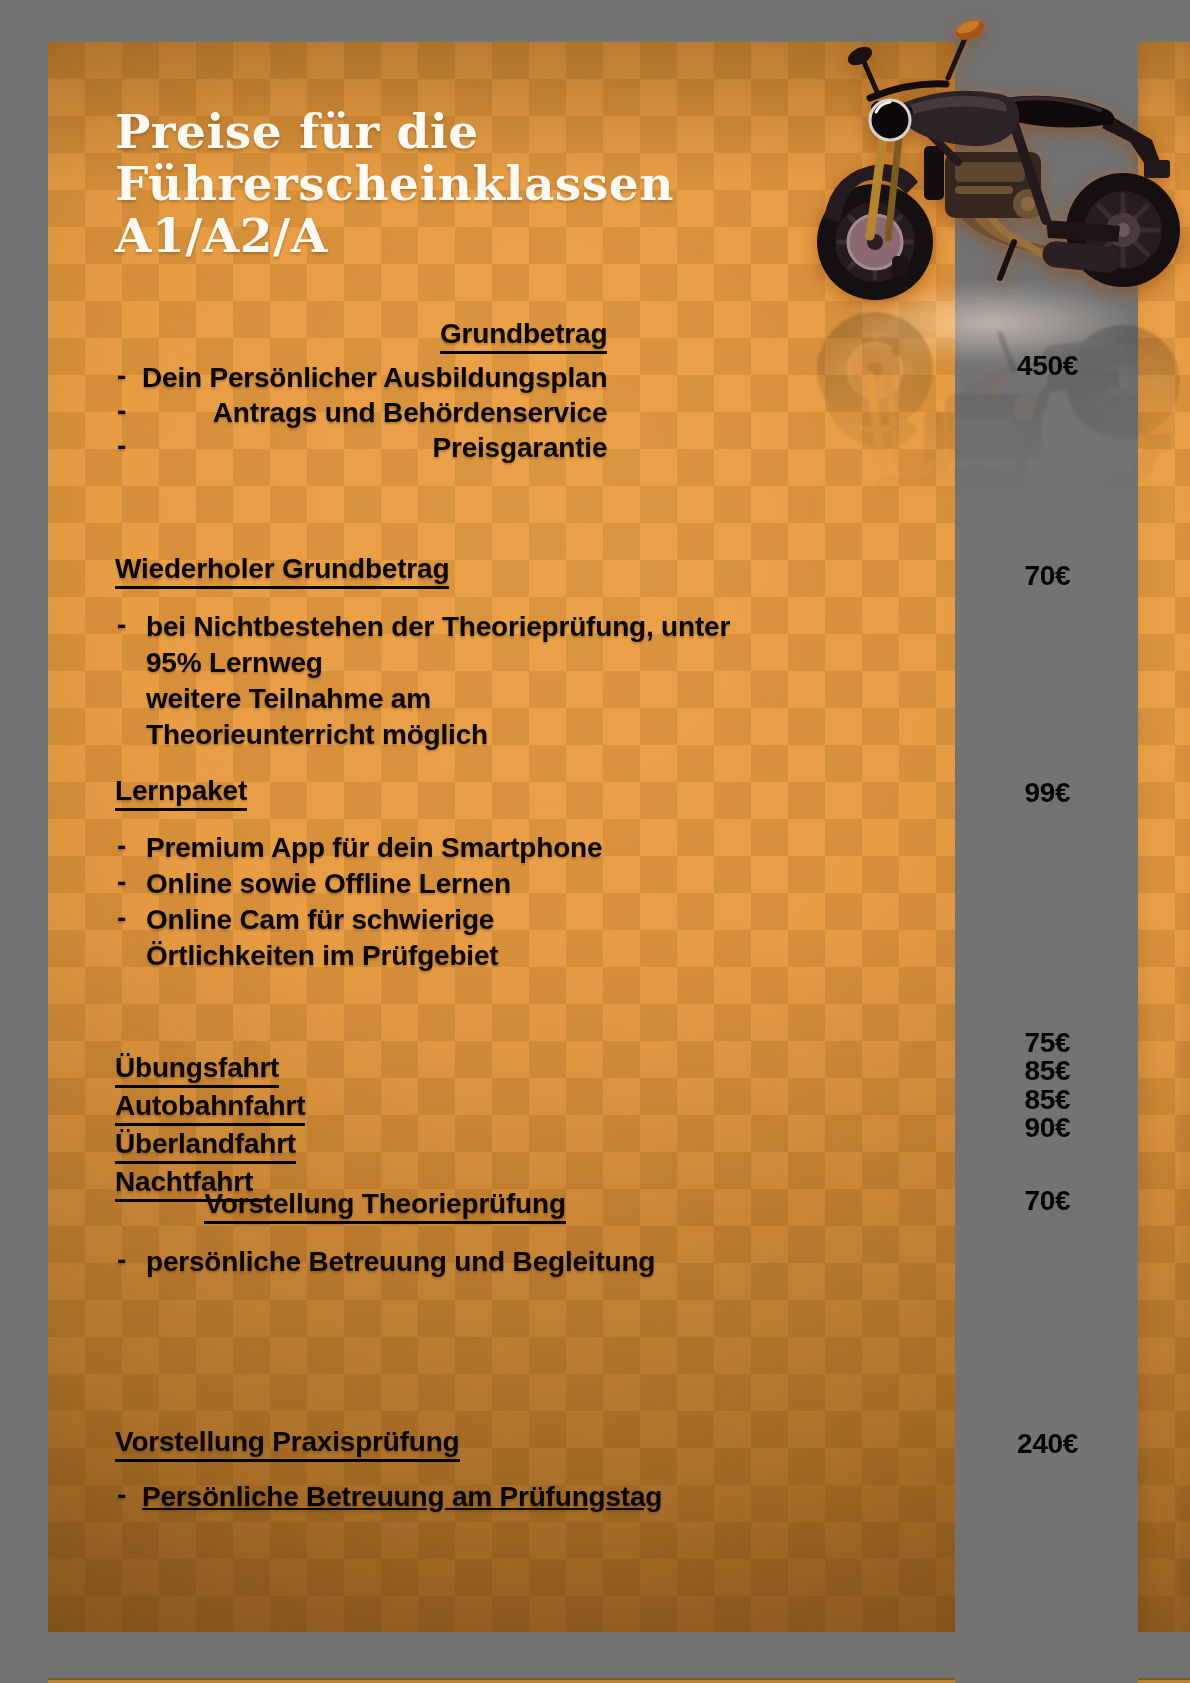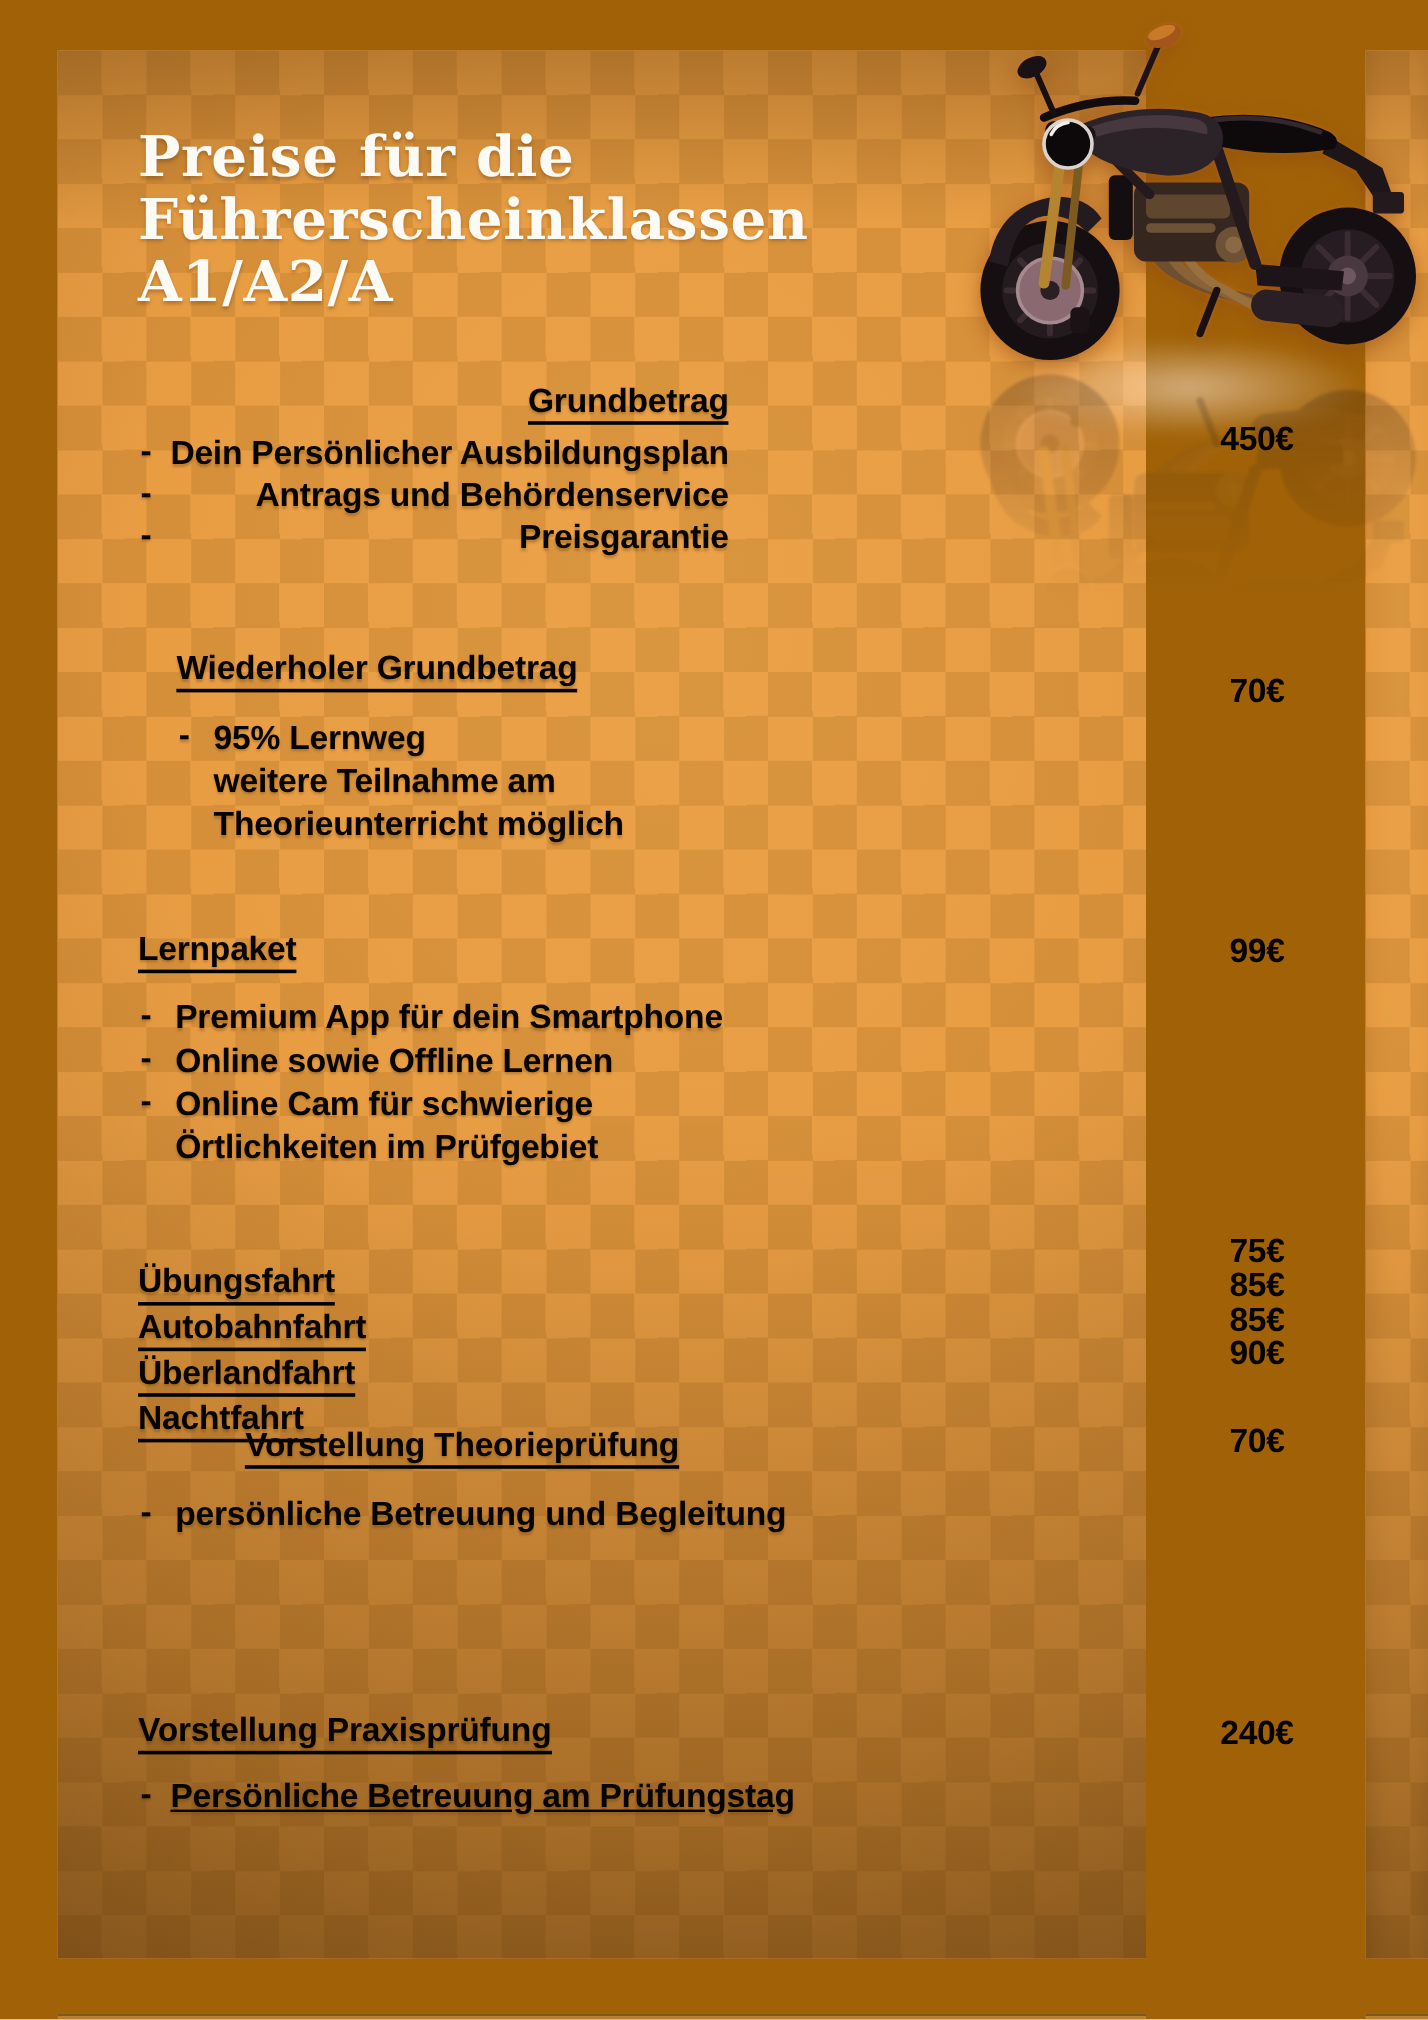--- a/index.html
+++ b/index.html
@@ -1,18 +1,18 @@
 <!DOCTYPE html>
 <html><head>
 <meta charset="utf-8">
 <style>
   html,body{margin:0;padding:0;background:#ffffff;}
   .page{
     position:relative; width:1190px; height:1683px;
-    background:#a16207; overflow:hidden;
+    background:#737373; overflow:hidden;
     font-family:"Liberation Sans", sans-serif;
   }
   
   .checker{
     background-color:#DD9238;
     background-image:
       radial-gradient(120% 85% at 55% 30%,
         rgba(255,205,120,0.10) 0%, rgba(0,0,0,0) 40%,
         rgba(95,56,8,0.22) 74%, rgba(70,40,4,0.45) 100%),
       linear-gradient(180deg,
@@ -169,24 +169,24 @@
 
   <div class="sec" style="top:318px;text-align:right;">
     <span class="hdr">Grundbetrag</span>
     <div class="items" style="margin-top:6px;">
       <div class="item"><span class="dash">-</span><span>Dein Persönlicher Ausbildungsplan</span></div>
       <div class="item"><span class="dash">-</span><span>Antrags und Behördenservice</span></div>
       <div class="item"><span class="dash">-</span><span>Preisgarantie</span></div>
     </div>
   </div>
 
-  <div class="sec" style="top:541px;margin-left:32px;">
+  <div class="sec" style="top:553px;">
     <span class="hdr">Wiederholer Grundbetrag</span>
     <div class="items lh36" style="margin-top:20px;">
-      <div class="item wide"><span class="dash">-</span></div>
+      <div class="item wide"><span class="dash">-</span><span>bei Nichtbestehen der Theorieprüfung, unter</span></div>
       <div class="item cont"><span>95% Lernweg</span></div>
       <div class="item cont"><span>weitere Teilnahme am</span></div>
       <div class="item cont"><span>Theorieunterricht möglich</span></div>
     </div>
   </div>
 
   <div class="sec" style="top:775px;">
     <span class="hdr">Lernpaket</span>
     <div class="items lh36" style="margin-top:19px;">
       <div class="item wide"><span class="dash">-</span><span>Premium App für dein Smartphone</span></div>

